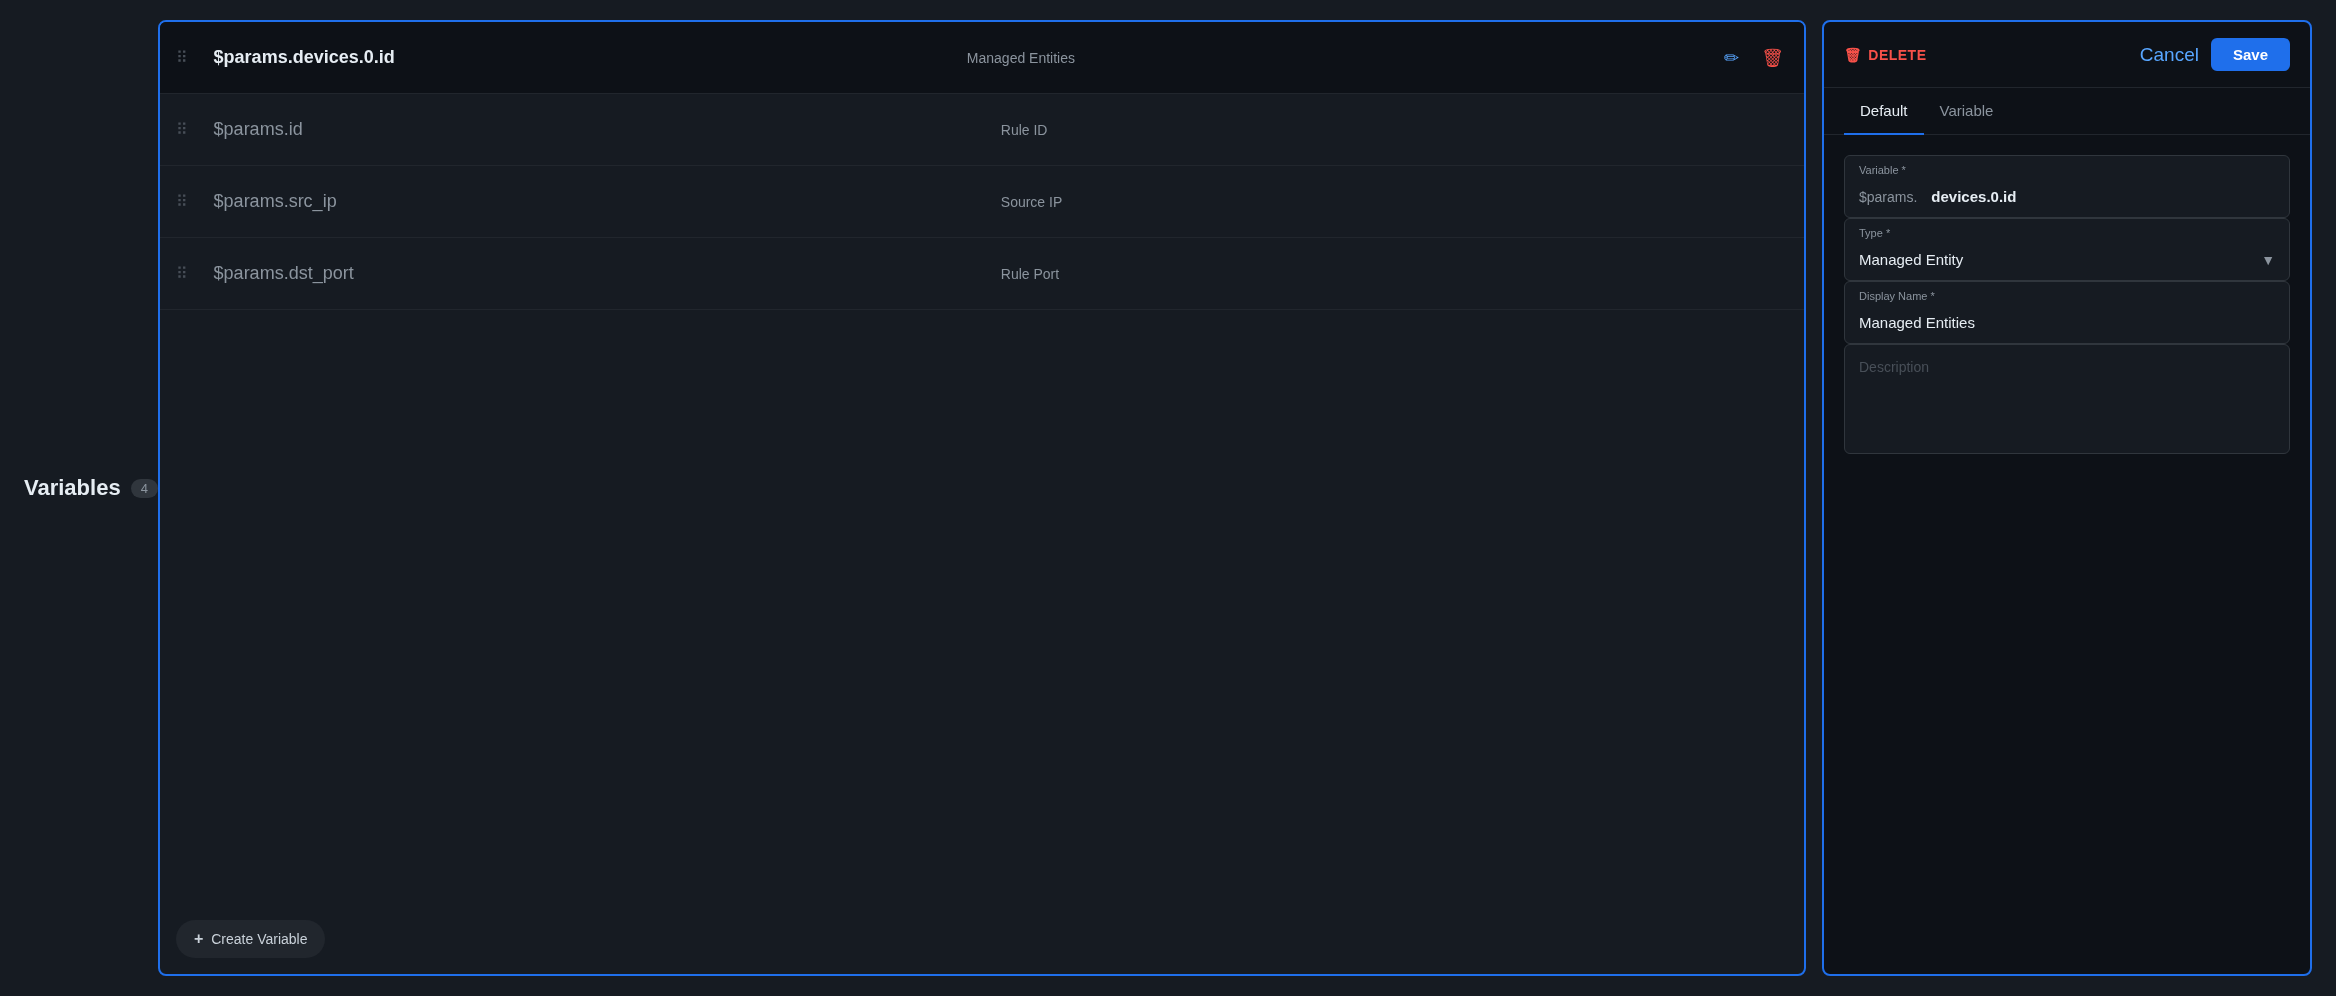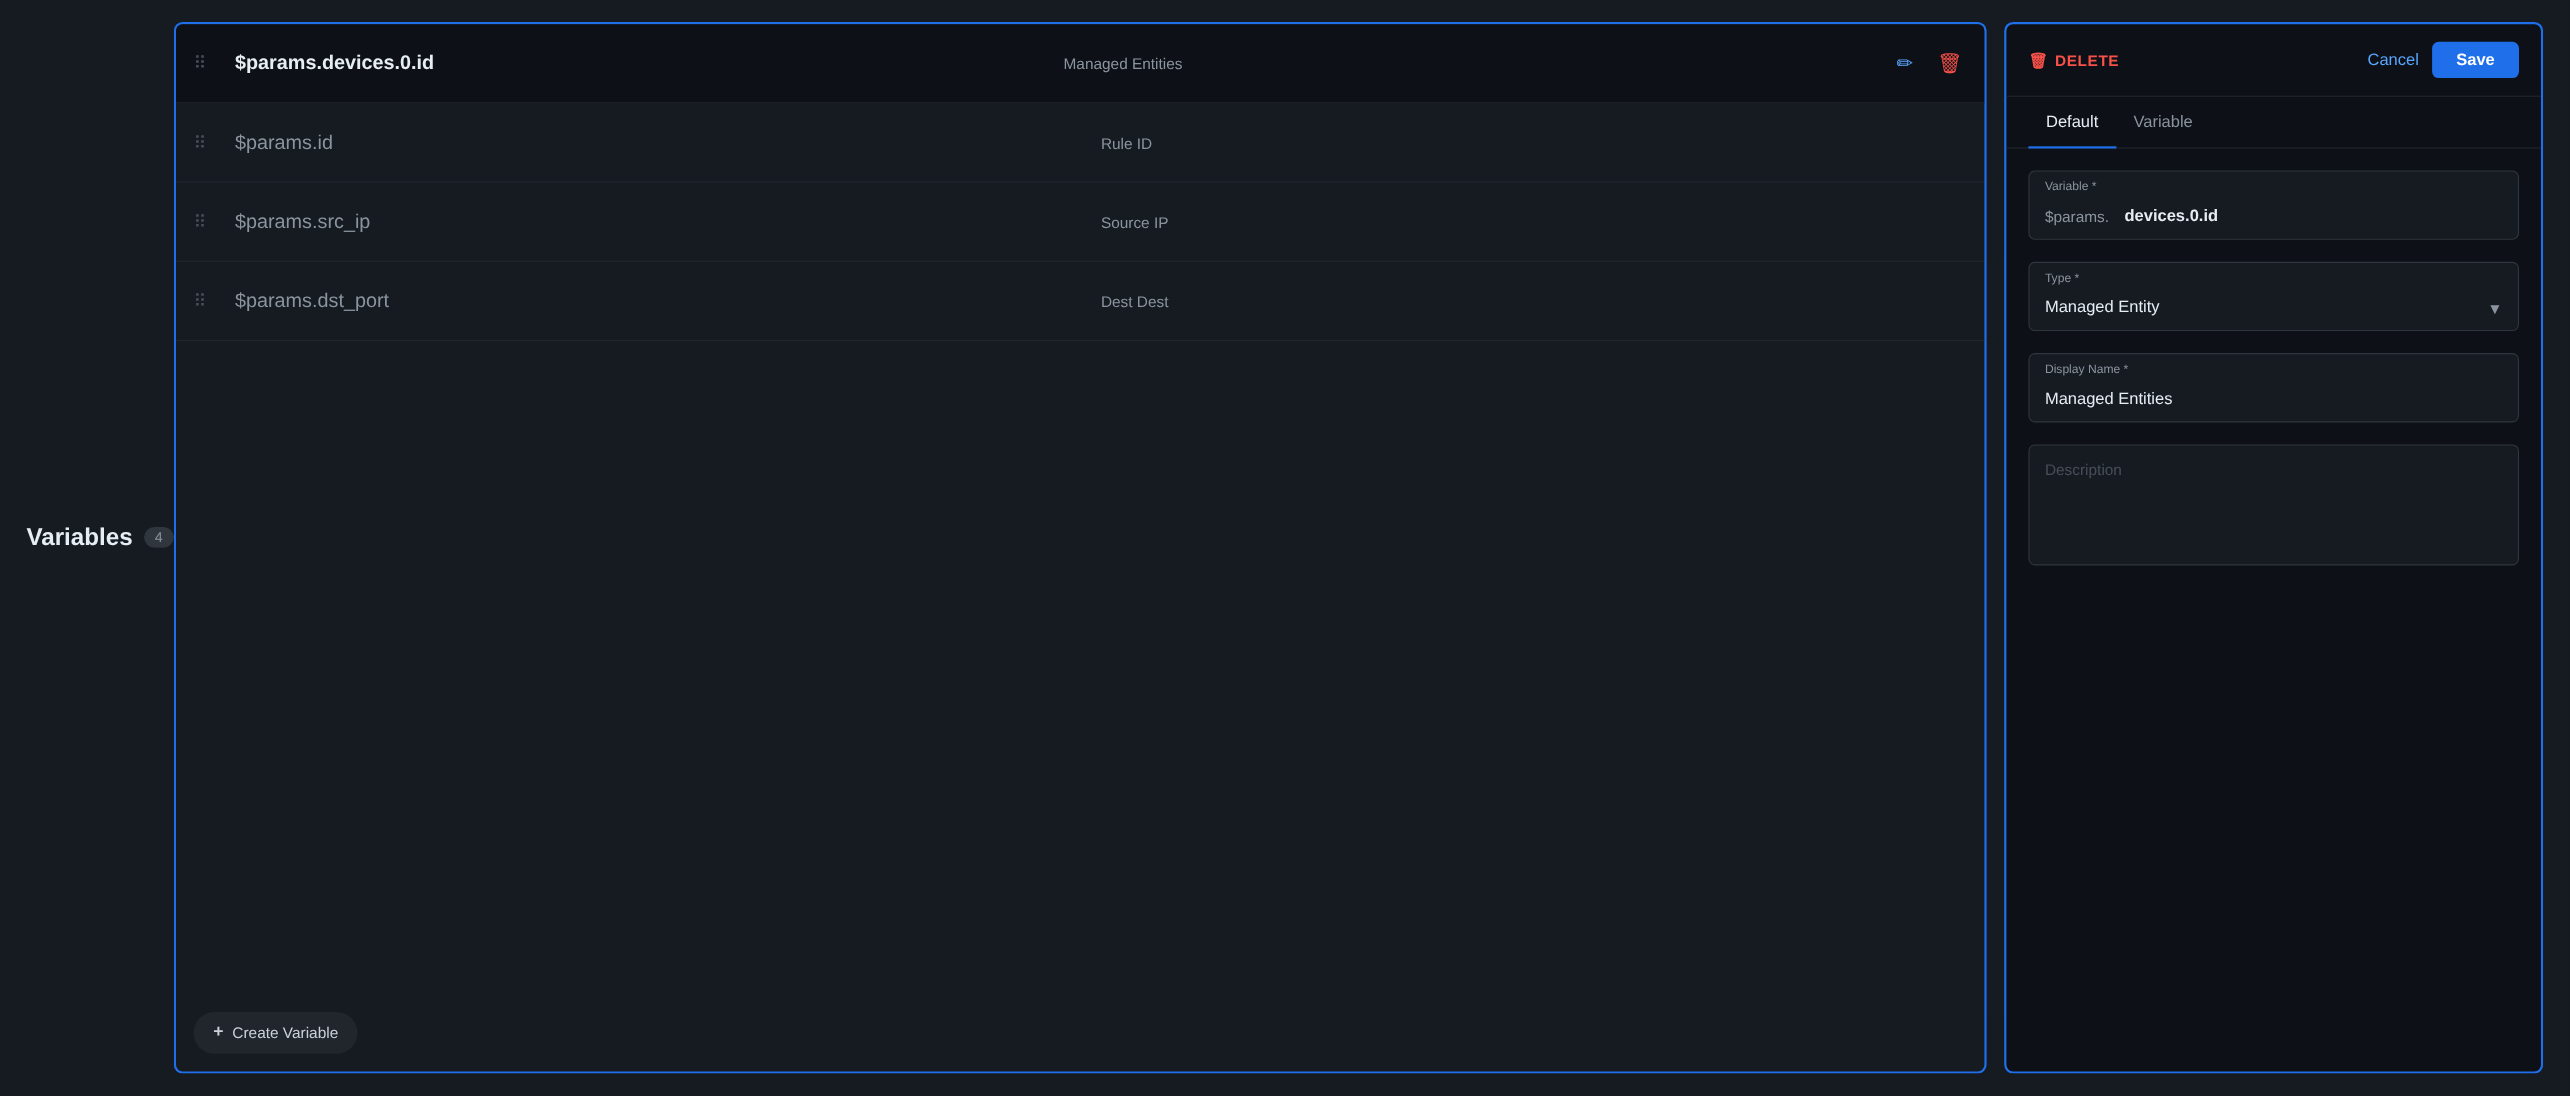--- a/index.html
+++ b/index.html
@@ -181,21 +181,21 @@
       display: flex;
       align-items: center;
       gap: 12px;
       margin-left: auto;
     }
 
     .cancel-btn {
       background: none;
       border: none;
       color: #58a6ff;
-      font-size: 15px;
+      font-size: 19px;
       cursor: pointer;
     }
 
     .save-btn {
       background: #1f6feb;
       color: #fff;
       border: none;
       border-radius: 6px;
       padding: 8px 22px;
       font-size: 15px;
@@ -224,21 +224,20 @@
     .tab.active {
       color: #e6edf3;
       border-bottom: 2px solid #1f6feb;
     }
 
     
     .form-body {
       padding: 20px;
       display: flex;
       flex-direction: column;
-      gap: 20px;
       flex: 1;
       overflow-y: auto;
     }
 
     .field-group {
       display: flex;
       flex-direction: column;
     }
 
     .field-input-wrapper {
@@ -370,21 +369,21 @@
 
       <div class="variable-row">
         <span class="drag-handle">⠿</span>
         <span class="variable-name dim">$params.src_ip</span>
         <span class="variable-type">Source IP</span>
       </div>
 
       <div class="variable-row">
         <span class="drag-handle">⠿</span>
         <span class="variable-name dim">$params.dst_port</span>
-        <span class="variable-type">Dest Dest</span>
+        <span class="variable-type">Rule Port</span>
       </div>
 
       <div class="spacer"></div>
 
       <button class="create-variable-btn">
         <span class="plus-icon">+</span>
         <span>Create Variable</span>
       </button>
     </div>
 

